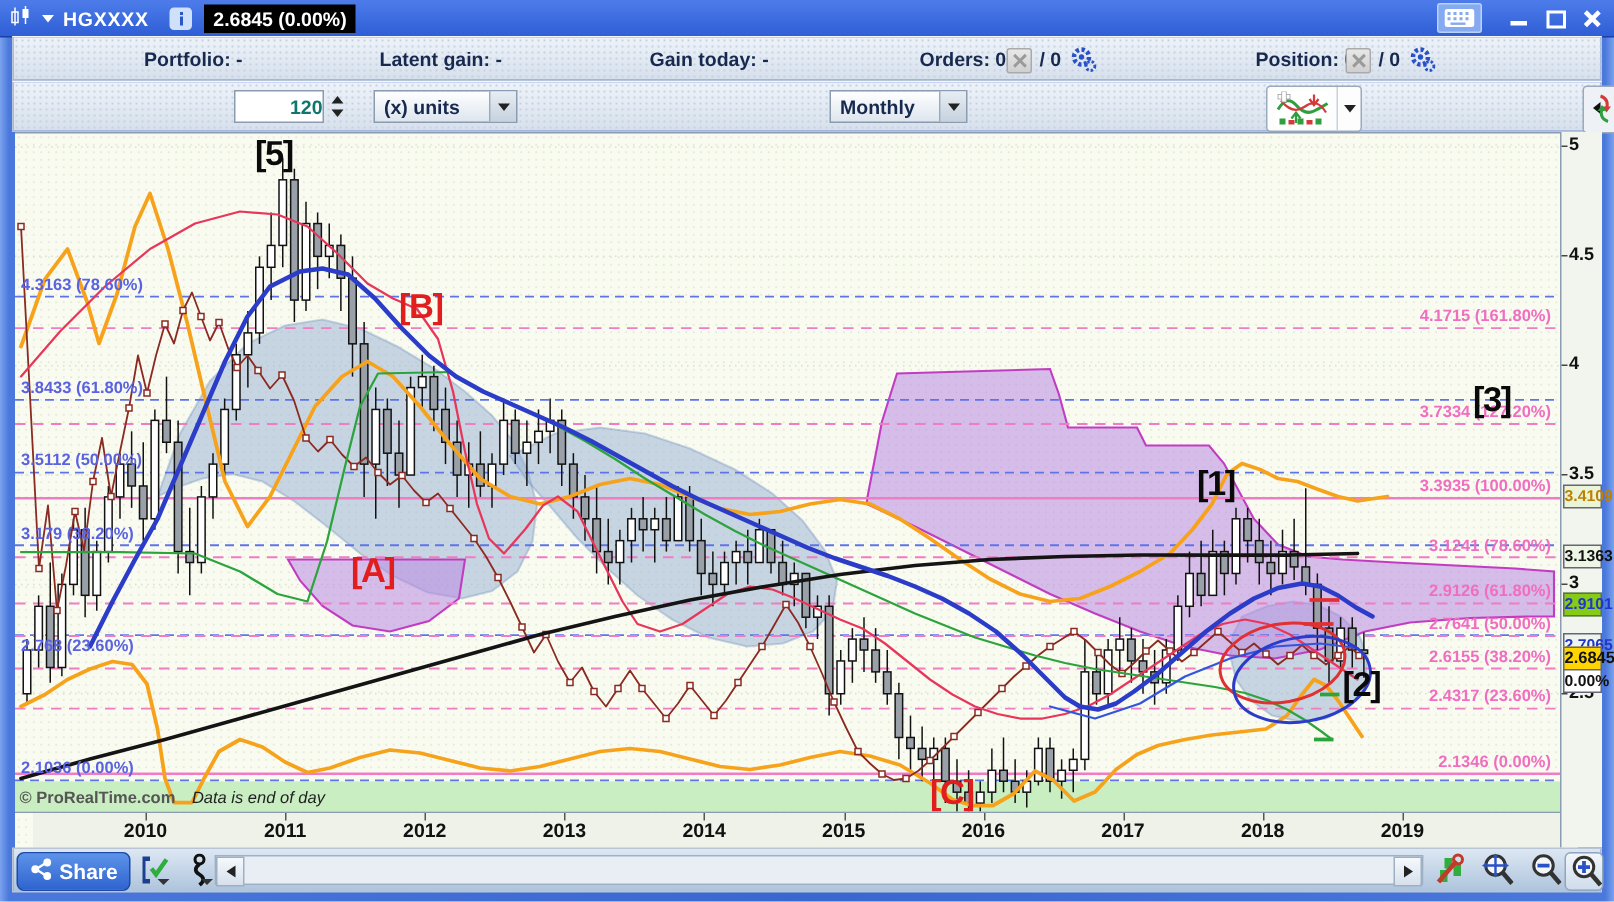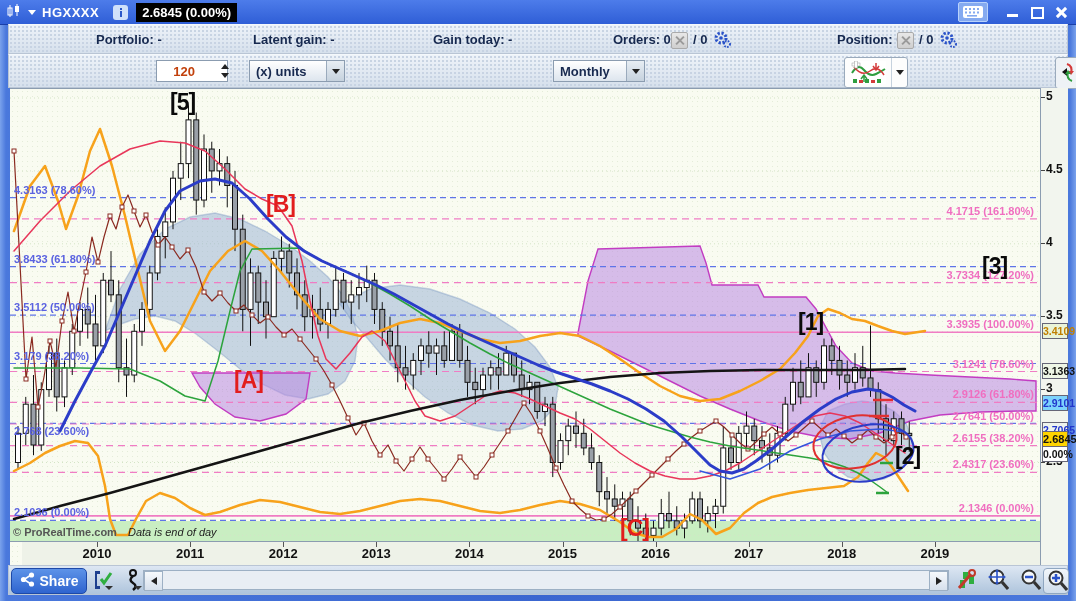--- a/index.html
+++ b/index.html
@@ -29,22 +29,22 @@
   .row1,.row2{position:absolute;left:8px;width:1060px;
     background:linear-gradient(#eef3f9,#d6e0ec);border:1px solid #b9c5d5;border-top:1px solid #f4f8fc;box-sizing:border-box;
     background-image:radial-gradient(#c6d2e2 .7px,transparent .8px),linear-gradient(#eef3f9,#d6e0ec);background-size:4px 4px,100% 100%;}
   .row1{top:24px;height:30px;font-size:13px;font-weight:bold;color:#17294f}
   .row2{top:54px;height:34px}
   .r1item{position:absolute;top:7px;white-space:nowrap}
   .xbtn{position:absolute;top:7px;width:15px;height:15px;background:linear-gradient(#e8e8e8,#cfcfcf);border:1px solid #aaa;border-radius:2px}
   .xbtn::before,.xbtn::after{content:"";position:absolute;left:6.5px;top:2px;width:2px;height:11px;background:#9a9a9a}
   .xbtn::before{transform:rotate(45deg)}.xbtn::after{transform:rotate(-45deg)}
   .gear{position:absolute;top:6px}
-  .num-input{position:absolute;left:147px;top:5px;width:72px;height:22px;border:1px solid #8b9cb0;background:#fff;box-sizing:border-box;
-    font:bold 13px "Liberation Sans",sans-serif;text-align:right;padding-right:32px;color:#c2410c}
+  .num-input{position:absolute;left:147px;top:5px;width:60px;height:22px;border:1px solid #8b9cb0;background:#fff;box-sizing:border-box;
+    font:bold 13px "Liberation Sans",sans-serif;text-align:right;padding-right:0;color:#0f766e}
   .spinner{position:absolute;left:210px;top:6px;width:12px;height:20px}
   .spin-up,.spin-dn{position:absolute;left:2px;width:0;height:0;border-left:4px solid transparent;border-right:4px solid transparent}
   .spin-up{top:3px;border-bottom:5px solid #222}.spin-dn{bottom:3px;border-top:5px solid #222}
   .dropdown{position:absolute;top:5px;height:22px;background:linear-gradient(#ffffff,#dde5ee);border:1px solid #8b9cb0;box-sizing:border-box;
     font-size:13px;font-weight:bold;color:#17294f;display:flex;align-items:center}
   .dd-label{padding:0 6px;flex:1;white-space:nowrap}
   .dd-arrow{width:17px;height:100%;background:linear-gradient(#e7edf3,#c6d2de);border-left:1px solid #9aaabc;display:flex;align-items:center;justify-content:center}
   .dd-arrow i{width:0;height:0;border-left:4px solid transparent;border-right:4px solid transparent;border-top:5px solid #222}
   .ind-btn{position:absolute;left:835px;top:2px;width:62px;height:29px;background:#fdfdfd;border:1px solid #9aaabc;border-radius:3px;display:flex;align-items:center}
   .ind-dd{width:15px;height:100%;display:flex;align-items:center;justify-content:center;border-left:1px solid #c6d2de}
@@ -608,21 +608,21 @@
     <span class="ydash" style="top: 154.8px;"></span>
     <span class="ytick" style="top: 146.8px;">4</span>
     <span class="ydash" style="top: 227.7px;"></span>
     <span class="ytick" style="top: 219.7px;">3.5</span>
     <span class="ydash" style="top: 300.6px;"></span>
     <span class="ytick" style="top: 292.6px;">3</span>
     <span class="ydash" style="top: 373.5px;"></span>
     <span class="ytick" style="top: 365.5px;">2.5</span>
     <span class="pricebox" style="top: 235px; background: rgb(233, 244, 216); color: rgb(192, 127, 0);">3.4109</span>
     <span class="pricebox" style="top: 275px; background: rgb(238, 246, 230); color: rgb(17, 17, 17);">3.1363</span>
-    <span class="pricebox" style="top: 307px; background: #7dd3fc; color: rgb(34, 54, 204);">2.9101</span>
+    <span class="pricebox" style="top: 307px; background: #84cc16; color: rgb(34, 54, 204);">2.9101</span>
     <span class="pricebox" style="top: 334px; background: rgb(238, 244, 238); color: rgb(34, 54, 204);">2.7065</span>
     <span class="pricebox" style="top: 343px; background: rgb(255, 212, 0); color: rgb(17, 17, 17); font-size: 11px;">2.6845</span>
     <span class="pricebox" style="top: 358px; background: rgb(255, 255, 255); color: rgb(17, 17, 17);">0.00%</span>
   </div>
 
 <div class="bottombar">
   <div class="share-btn">
     <span>
       <svg width="15" height="15">
           <g stroke="#fff" stroke-width="1.5">

